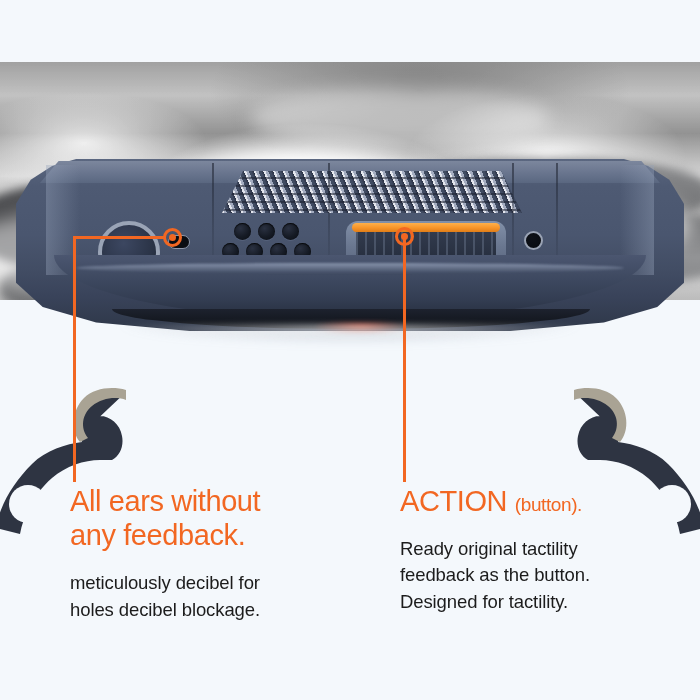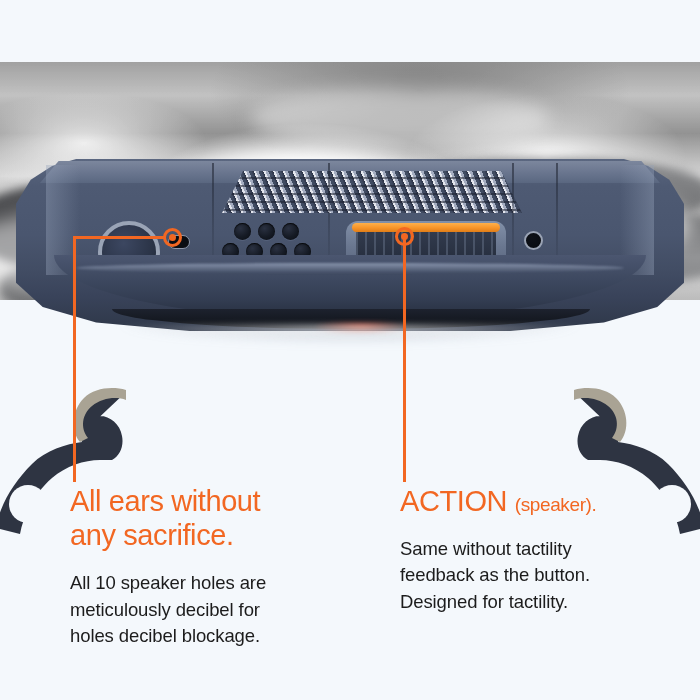--- a/index.html
+++ b/index.html
@@ -514,36 +514,35 @@
   </div>
 
   <div>
     <div class="callout-line" style="left:403px; top:236px; width:3px; height:246px;"></div>
     <div class="callout-dot" style="left:395px; top:227px;"></div>
   </div>
 
   <div class="text-col left">
     <div class="headline">
       <div>All ears without</div>
-      <div>any sacrifice.</div>
+      <div>any feedback.</div>
     </div>
     <div class="body-copy">
-      <div>All 10 speaker holes are</div>
       <div>meticulously decibel for</div>
       <div>holes decibel blockage.</div>
     </div>
   </div>
 
   <div class="text-col right">
     <div class="headline">
       <div>
         <span>ACTION</span>
-        <span class="sub">(speaker).</span>
+        <span class="sub">(button).</span>
       </div>
     </div>
     <div class="body-copy">
-      <div>Same without tactility</div>
+      <div>Ready original tactility</div>
       <div>feedback as the button.</div>
       <div>Designed for tactility.</div>
     </div>
   </div>
 
 </div>
 
 </body></html>

